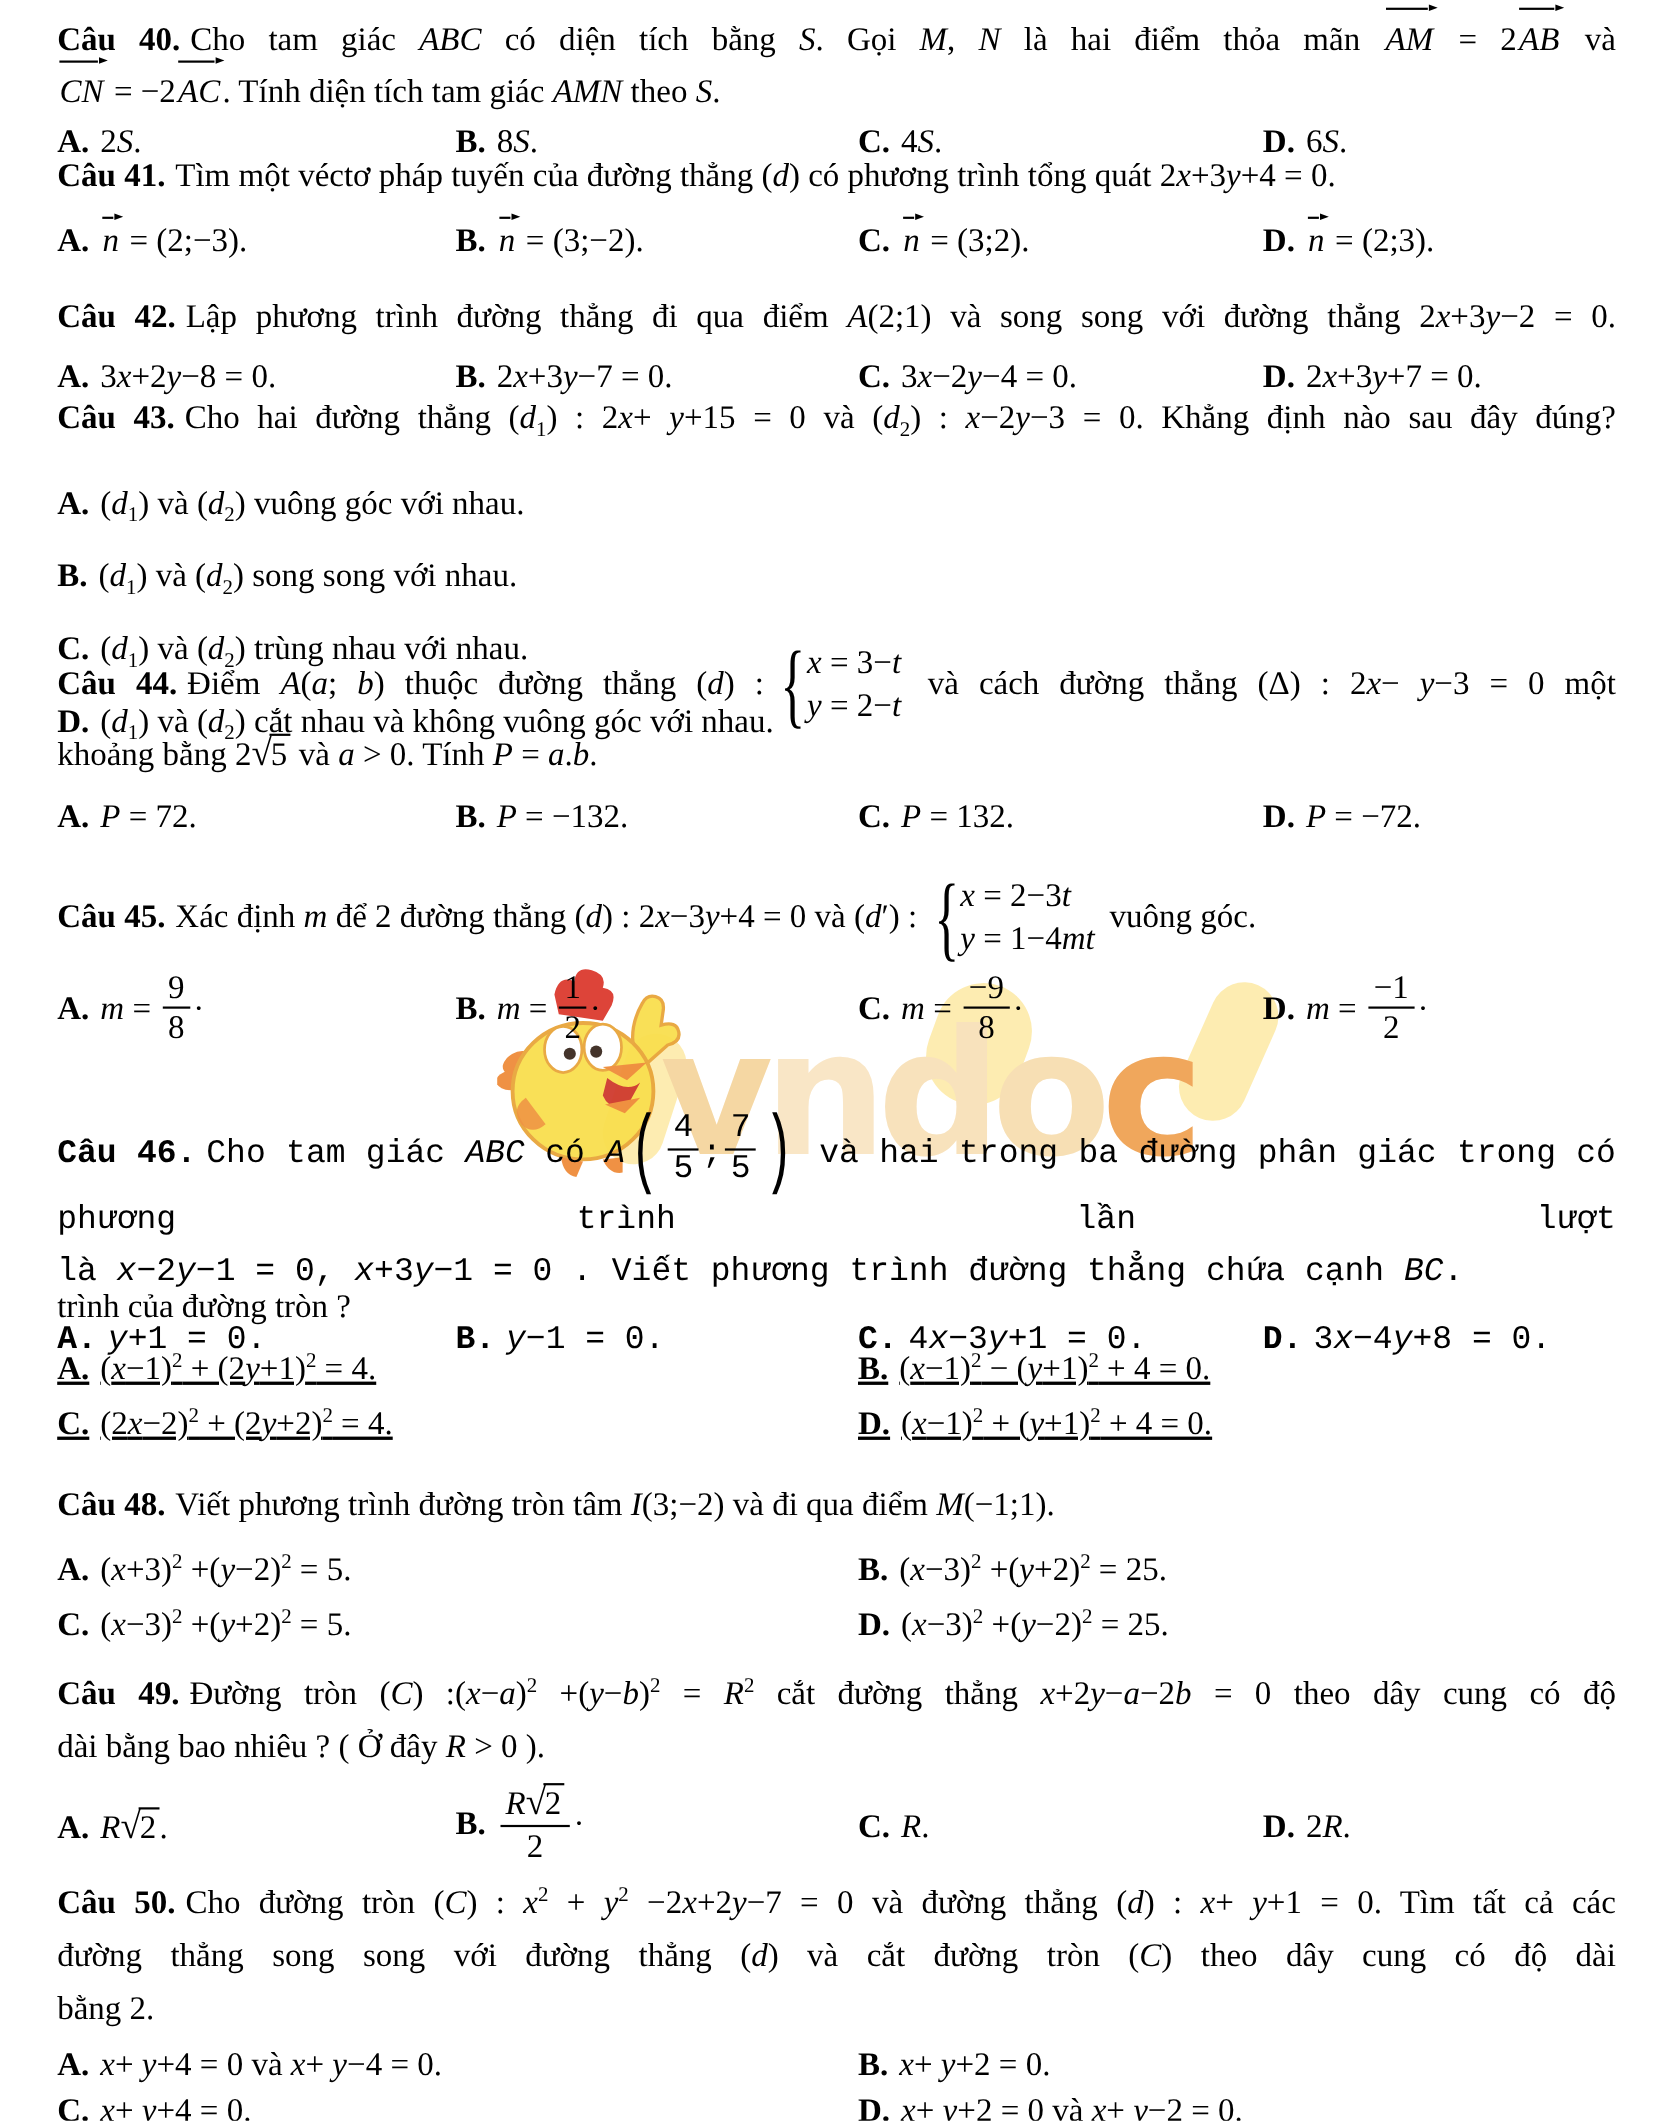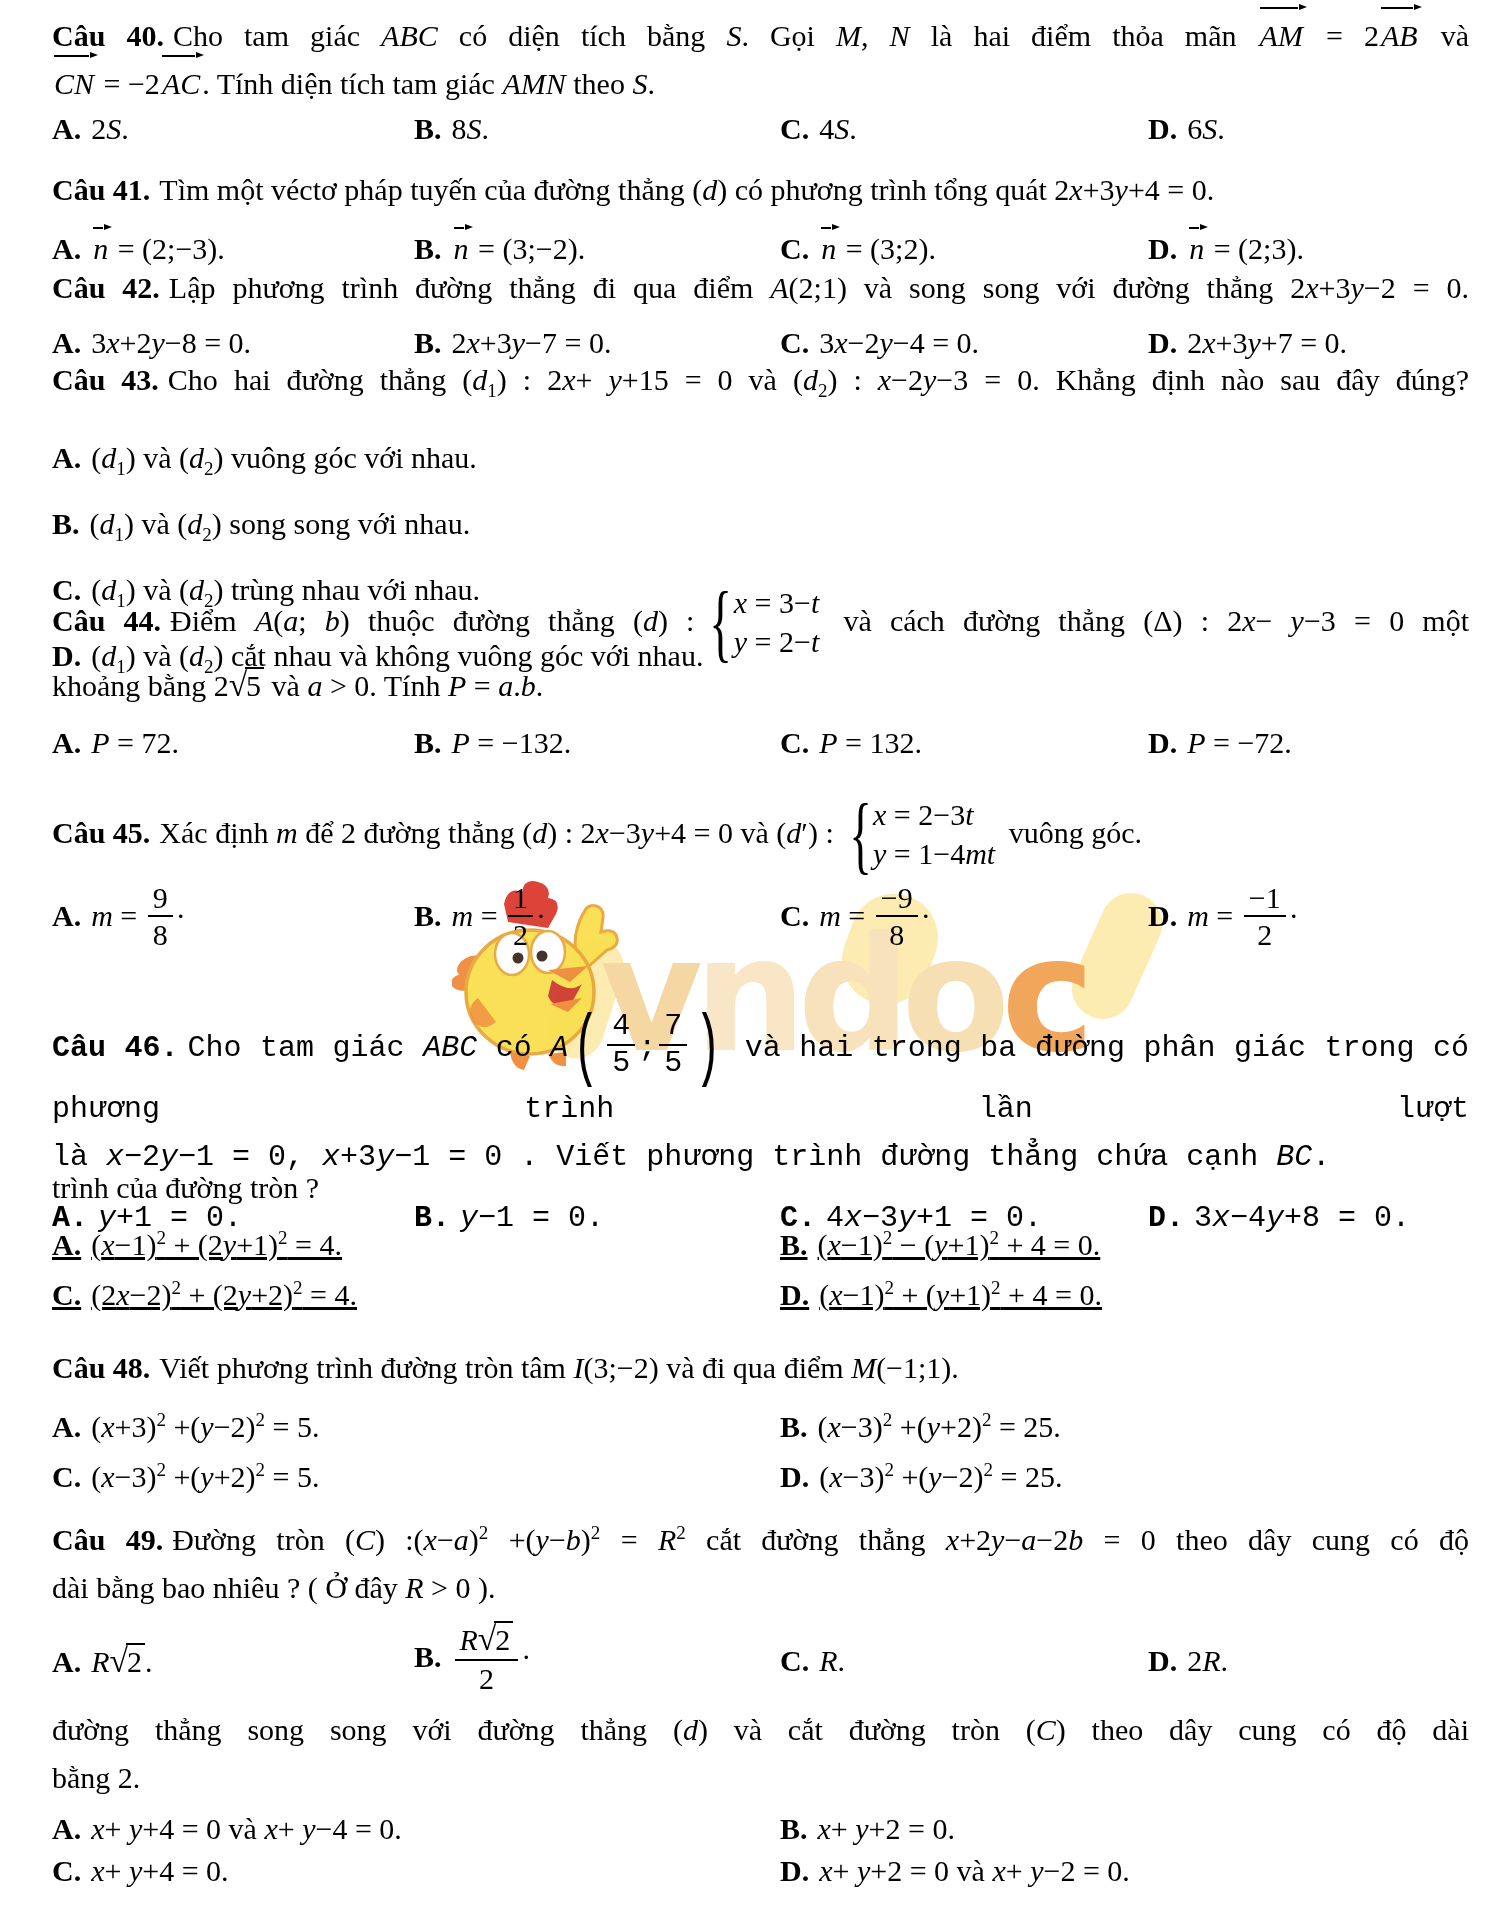--- a/index.html
+++ b/index.html
@@ -95,21 +95,21 @@
     <section class="q q40" style="top: 12px;">
       <div class="ln jst"><b class="ql">Câu 40.</b><span>Cho tam giác <i>ABC</i> có diện tích bằng <i>S</i>. Gọi <i>M</i>, <i>N</i> là hai điểm thỏa mãn <span class="vec"><i>AM</i></span> = 2<span class="vec"><i>AB</i></span> và</span></div>
       <div class="ln"><span class="vec"><i>CN</i></span> = −2<span class="vec"><i>AC</i></span>. Tính diện tích tam giác <i>AMN</i> theo <i>S</i>.</div>
       <div class="opts row4" style="margin-top: 0;">
         <div class="opt"><b>A.</b><span>2<i>S</i>.</span></div>
         <div class="opt"><b>B.</b><span>8<i>S</i>.</span></div>
         <div class="opt"><b>C.</b><span>4<i>S</i>.</span></div>
         <div class="opt"><b>D.</b><span>6<i>S</i>.</span></div>
       </div>
     </section>
-    <section class="q q41" style="top: 166px;">
+    <section class="q q41" style="top: 136px;">
       <div class="ln"><b class="ql">Câu 41.</b><span>Tìm một véctơ pháp tuyến của đường thẳng (<i>d</i>) có phương trình tổng quát 2<i>x</i>+3<i>y</i>+4 = 0.</span></div>
       <div class="opts row4" style="margin-top: 14px;">
         <div class="opt"><b>A.</b><span><span class="vec"><i>n</i></span> = (2;−3).</span></div>
         <div class="opt"><b>B.</b><span><span class="vec"><i>n</i></span> = (3;−2).</span></div>
         <div class="opt"><b>C.</b><span><span class="vec"><i>n</i></span> = (3;2).</span></div>
         <div class="opt"><b>D.</b><span><span class="vec"><i>n</i></span> = (2;3).</span></div>
       </div>
     </section>
     <section class="q q42" style="top: 264px;">
       <div class="ln jst"><b class="ql">Câu 42.</b><span>Lập phương trình đường thẳng đi qua điểm <i>A</i>(2;1) và song song với đường thẳng 2<i>x</i>+3<i>y</i>−2 = 0.</span></div>
@@ -213,20 +213,21 @@
         <div class="opt"><b>A.</b><span><i>R</i><span class="rt"><span class="rs">√</span><span class="rv">2</span></span>.</span></div>
         <div class="opt"><b>B.</b><span><span class="fr">
               <span class="nu"><i>R</i><span class="rt"><span class="rs">√</span><span class="rv">2</span></span></span>
               <span class="de">2</span>
             </span>·</span></div>
         <div class="opt"><b>C.</b><span><i>R</i>.</span></div>
         <div class="opt"><b>D.</b><span>2<i>R</i>.</span></div>
       </div>
     </section>
     <section class="q q50" style="top: 1706px;">
+      <div class="ln jst"><b class="ql">Câu 50.</b><span>Cho đường tròn (<i>C</i>) : <i>x</i><sup>2</sup> + <i>y</i><sup>2</sup> −2<i>x</i>+2<i>y</i>−7 = 0 và đường thẳng (<i>d</i>) : <i>x</i>+ <i>y</i>+1 = 0. Tìm tất cả các</span></div>
       <div class="ln jst">đường thẳng song song với đường thẳng (<i>d</i>) và cắt đường tròn (<i>C</i>) theo dây cung có độ dài</div>
       <div class="ln">bằng 2.</div>
       <div class="opts col2" style="margin-top: 6px;">
         <div class="opt"><b>A.</b><span><i>x</i>+ <i>y</i>+4 = 0 và <i>x</i>+ <i>y</i>−4 = 0.</span></div>
         <div class="opt"><b>B.</b><span><i>x</i>+ <i>y</i>+2 = 0.</span></div>
         <div class="opt"><b>C.</b><span><i>x</i>+ <i>y</i>+4 = 0.</span></div>
         <div class="opt"><b>D.</b><span><i>x</i>+ <i>y</i>+2 = 0 và <i>x</i>+ <i>y</i>−2 = 0.</span></div>
       </div>
     </section>
   </div>

